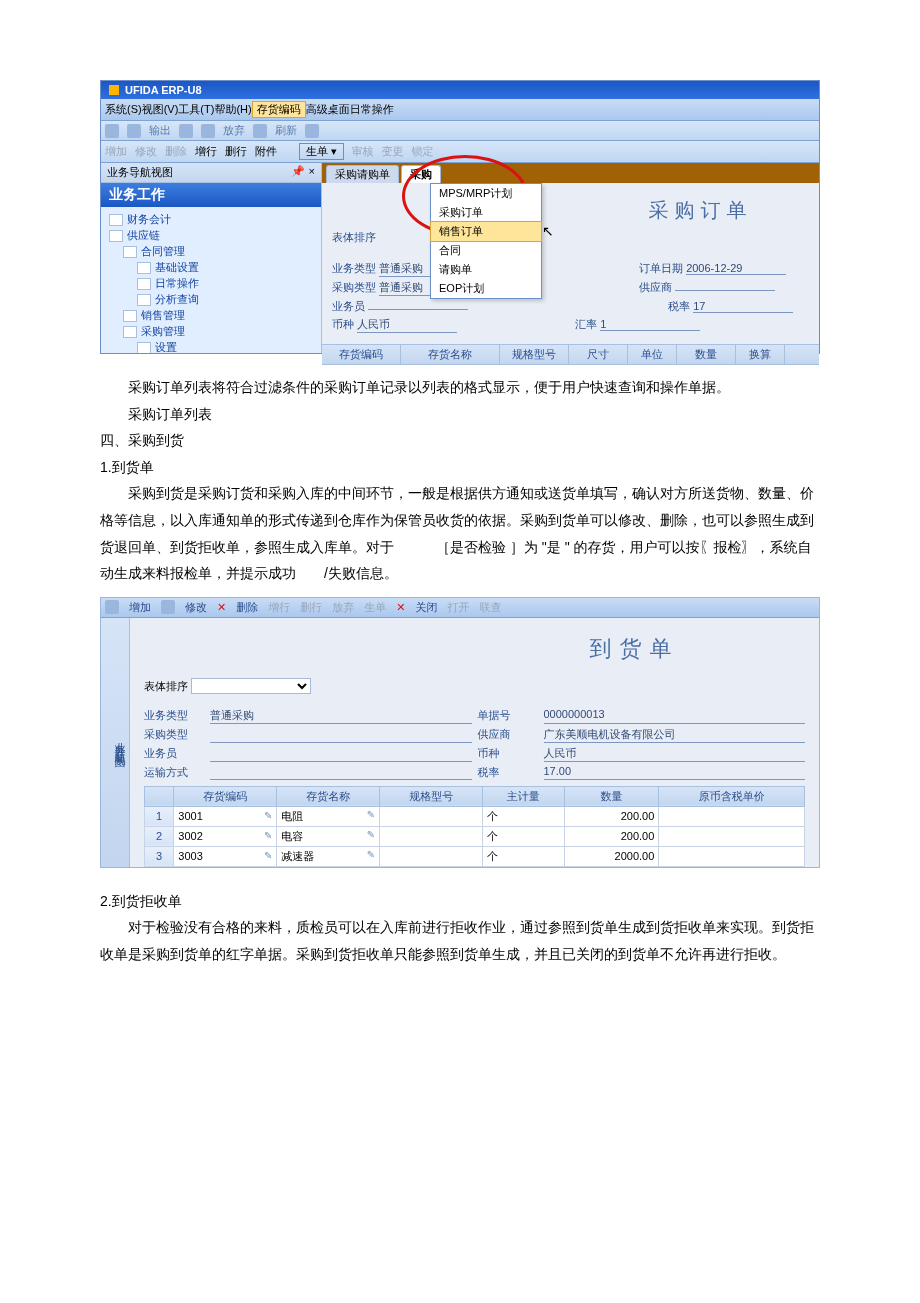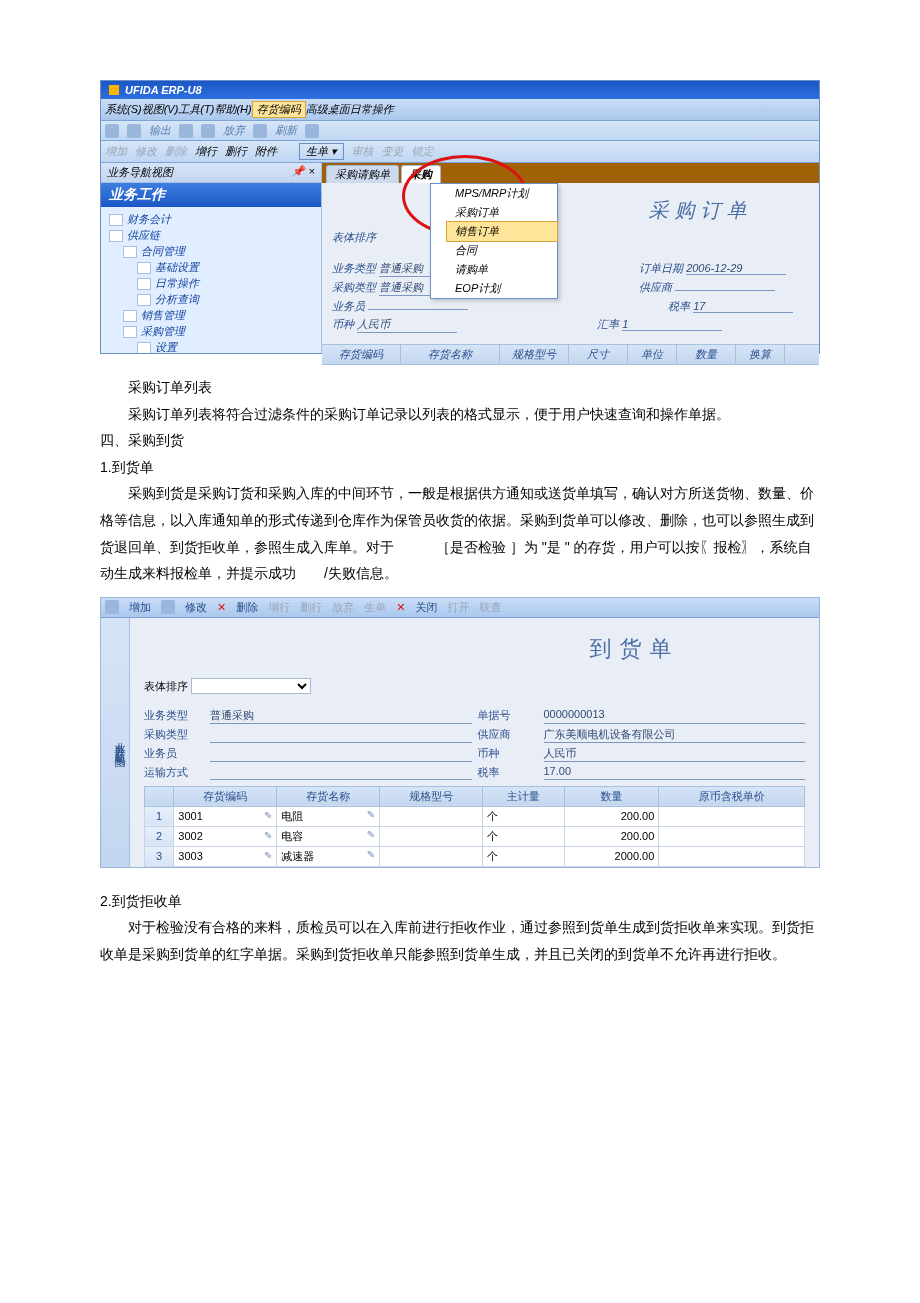--- a/index.html
+++ b/index.html
@@ -3,21 +3,21 @@
 <meta charset="utf-8">
 <style>
   body { margin: 0; background: #fff; font-family: "SimSun", "Microsoft YaHei", Arial, sans-serif; font-size: 14px; color: #000; }
   .page { width: 920px; margin: 0 auto; padding: 80px 100px 60px 100px; box-sizing: border-box; }
   .figure { margin: 0 0 20px 0; }
   .body-text { line-height: 1.9; }
   .body-text p { margin: 0; }
   .indent { text-indent: 2em; }
 
   
-  .erp1 { border: 1px solid #6b8fc7; background: #fff; font-size: 11px; user-select: none; font-style: italic; }
+  .erp1 { border: 1px solid #6b8fc7; background: #fff; font-size: 11px; user-select: none; }
   .erp1 .titlebar { background: linear-gradient(#1b57c4, #2f6fe0); color: #fff; padding: 3px 8px; font-weight: bold; display: flex; align-items: center; gap: 6px; }
   .erp1 .titlebar .logo { display:inline-block; width:10px; height:10px; background:#ffb400; }
   .erp1 .menubar { background: linear-gradient(#c9dcf6, #aac8ed); padding: 2px 4px; display: flex; align-items: center; border-bottom: 1px solid #7ca2d6; }
   .erp1 .menubar span { white-space: nowrap; }
   .erp1 .menubar .hl { background: #ffe59a; border: 1px solid #d6a53a; padding: 0 4px; }
   .erp1 .toolbar { background: linear-gradient(#d7e6f8, #bfd6f2); padding: 2px 4px; display: flex; align-items: center; gap: 8px; border-bottom: 1px solid #7ca2d6; color:#5b7cae; }
   .erp1 .toolbar .ico { display:inline-block; width:14px; height:14px; background:#9bb6dd; border-radius:2px; }
   .erp1 .toolbar2 { background: linear-gradient(#d7e6f8, #bfd6f2); padding: 2px 4px; display: flex; align-items: center; gap: 8px; border-bottom: 1px solid #7ca2d6; font-size:11px; }
   .erp1 .toolbar2 .grey { color:#9aa6b8; }
   .erp1 .body { display: flex; height: 190px; }
@@ -34,21 +34,21 @@
   .erp1 .tabs { background:#a16207; padding:2px 4px 0 4px; display:flex; gap:2px; }
   .erp1 .tabs .tab { background:#cdd9ec; border:1px solid #a8b9d3; border-bottom:none; padding:1px 8px; font-size:11px; border-radius:3px 3px 0 0; }
   .erp1 .tabs .tab.active { background:#fff; font-weight:bold; }
   .erp1 .formarea { background:#e9eef6; padding: 8px 10px; font-size:11px; position:relative; }
   .erp1 .formarea .title { text-align:center; font-size:20px; color:#4a6ea6; margin:6px 0 6px 260px; letter-spacing:6px; }
   .erp1 .formarea .row { display:flex; gap:40px; margin:3px 0; }
   .erp1 .formarea .lbl { color:#2a4e8c; }
   .erp1 .formarea .val { color:#314a74; border-bottom:1px solid #7d97c1; display:inline-block; min-width:100px; }
   .erp1 .gridhead { display:flex; background:linear-gradient(#d6e4f7,#c3d6ef); border-top:1px solid #a8c0e0; border-bottom:1px solid #a8c0e0; font-size:11px; }
   .erp1 .gridhead div { padding:2px 4px; border-right:1px solid #a8c0e0; color:#2a4e8c; text-align:center; }
-  .erp1 .dropdown { position:absolute; top:0px; left:108px; width:110px; background:#fff; border:1px solid #6b8fc7; box-shadow:2px 2px 4px rgba(0,0,0,.2); font-size:11px; z-index:5;padding-left:16px; }
+  .erp1 .dropdown { position:absolute; top:0px; left:108px; width:110px; background:#fff; border:1px solid #6b8fc7; box-shadow:2px 2px 4px rgba(0,0,0,.2); font-size:11px; z-index:5; }
   .erp1 .dropdown .item { padding:2px 8px; }
   .erp1 .dropdown .item.hov { background:#ffe59a; border:1px solid #d6a53a; margin:-1px; }
   .erp1 .circle { position:absolute; border:3px solid #d11; border-radius:50%; width:120px; height:76px; pointer-events:none; }
   .erp1 .cursor { position:absolute; font-size:14px; }
 
   
   .erp2 { border:1px solid #9bb6dd; background:#fff; font-size:11px; user-select:none; }
   .erp2 .toolbar { background: linear-gradient(#c9dcf6,#aac8ed); padding:2px 4px; display:flex; align-items:center; gap:10px; border-bottom:1px solid #7ca2d6; color:#2a4e8c; }
   .erp2 .toolbar .grey { color:#9aa6b8; }
   .erp2 .toolbar .ico { display:inline-block; width:14px; height:14px; background:#9bb6dd; border-radius:2px; vertical-align:middle; }
@@ -159,40 +159,40 @@
             <div class="row">
               <span><span class="lbl">采购类型</span> <span class="val">普通采购</span></span>
               <span style="margin-left:120px"><span class="lbl">供应商</span> <span class="val"></span></span>
             </div>
             <div class="row">
               <span><span class="lbl">业务员</span> <span class="val"></span></span>
               <span style="margin-left:160px"><span class="lbl">税率</span> <span class="val">17</span></span>
             </div>
             <div class="row">
               <span><span class="lbl">币种</span> <span class="val">人民币</span></span>
-              <span style="margin-left:100px"><span class="lbl">汇率</span> <span class="val">1</span></span>
+              <span style="margin-left:78px"><span class="lbl">汇率</span> <span class="val">1</span></span>
             </div>
           </div>
           <div class="gridhead" id="grid1">
               <div style="width: 70px;">存货编码</div>
               <div style="width: 90px;">存货名称</div>
               <div style="width: 60px;">规格型号</div>
               <div style="width: 50px;">尺寸</div>
               <div style="width: 40px;">单位</div>
               <div style="width: 50px;">数量</div>
               <div style="width: 40px;">换算</div>
             </div>
         </div>
       </div>
     </div>
   </div>
 
   <div class="body-text">
+    <p class="indent">采购订单列表将符合过滤条件的采购订单记录以列表的格式显示，便于用户快速查询和操作单据。</p>
     <p class="indent">采购订单列表</p>
-    <p class="indent">采购订单列表将符合过滤条件的采购订单记录以列表的格式显示，便于用户快速查询和操作单据。</p>
     <p>四、采购到货</p>
     <p>1.到货单</p>
     <p class="indent">采购到货是采购订货和采购入库的中间环节，一般是根据供方通知或送货单填写，确认对方所送货物、数量、价格等信息，以入库通知单的形式传递到仓库作为保管员收货的依据。采购到货单可以修改、删除，也可以参照生成到货退回单、到货拒收单，参照生成入库单。对于　　　［是否检验 ］为 "是 " 的存货，用户可以按〖报检〗，系统自动生成来料报检单，并提示成功　　/失败信息。</p>
   </div>
 
   <div class="figure" style="margin-top:10px;">
     <div class="erp2">
       <div class="toolbar">
         <span class="ico"></span>
           <span>增加</span>

